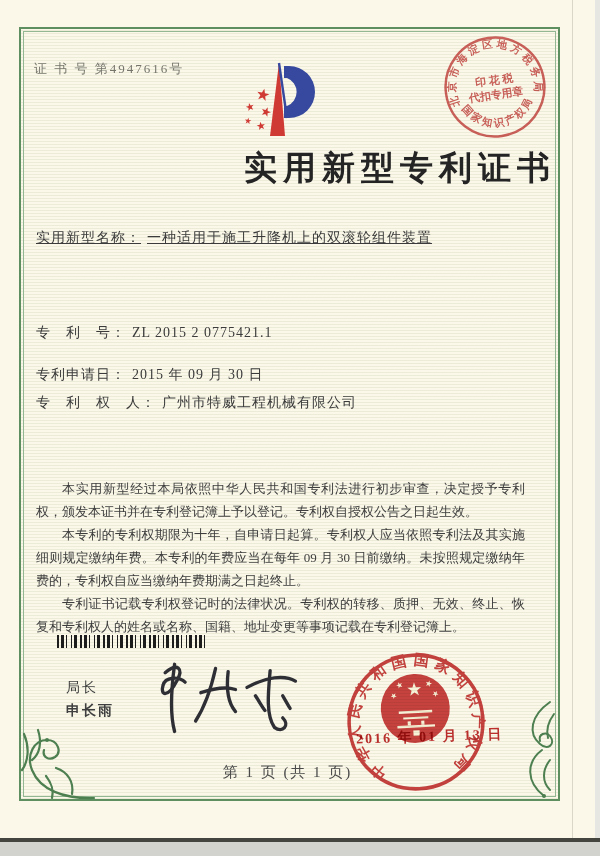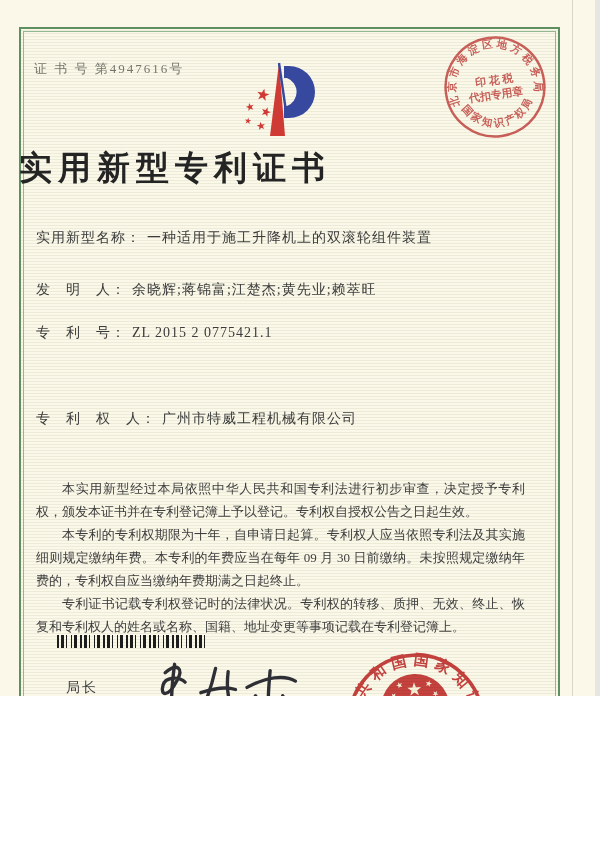--- a/index.html
+++ b/index.html
@@ -1,40 +1,40 @@
 <!DOCTYPE html>
 <html><head>
 <meta charset="utf-8">
 <style>
   html,body{margin:0;padding:0;}
   body{width:600px;height:856px;background:#ffffff;}
-  .scan{position:relative;width:600px;height:696px;overflow:hidden;
+  .scan{position:relative;width:600px;height:856px;overflow:hidden;
         background:#ef4444;font-family:"Liberation Serif","DejaVu Serif",serif;}
   .paper{position:absolute;left:0;top:0;width:595px;height:838px;background:#fbf8ea;}
   .edge-bottom-dark{position:absolute;left:0;top:838px;width:600px;height:4px;background:#45453f;}
   .edge-bottom-gray{position:absolute;left:0;top:842px;width:600px;height:14px;background:#d2d2ce;}
   .edge-right{position:absolute;left:595px;top:0;width:5px;height:838px;background:#e6e6e2;}
   .fold-line{position:absolute;left:572px;top:0;width:1px;height:838px;background:rgba(140,140,125,.30);}
 
   .frame{position:absolute;left:19px;top:27px;width:537px;height:770px;
          border:2px solid #5d8f60;
          background:repeating-linear-gradient(0deg, rgba(140,160,105,.14) 0 1px, rgba(0,0,0,0) 1px 3px);}
   .frame::after{content:'';position:absolute;inset:2px;border:1px solid #93b693;}
 
   .cert-no{position:absolute;left:34px;top:60px;font-size:13px;letter-spacing:2px;color:#75756c;}
 
   .logo{position:absolute;left:238px;top:60px;width:100px;height:82px;}
 
-  .title{position:absolute;left:19px;top:146px;width:537px;text-align:left;
+  .title{position:absolute;left:19px;top:146px;width:537px;text-align:right;
          font-size:33px;font-weight:600;letter-spacing:6px;color:#242424;}
 
   .field{position:absolute;left:36px;font-size:14px;color:#3b3b3b;white-space:nowrap;}
   .field .lab{letter-spacing:1px;}
   .field .val{margin-left:6px;letter-spacing:1px;}
-  .f0{top:229px;} .f1{top:281px;} .f2{top:324px;} .f3{top:366px;} .f4{top:410px;text-align:center;} .f5{top:453px;}
+  .f0{top:229px;text-decoration:underline;} .f1{top:281px;} .f2{top:324px;} .f3{top:366px;} .f4{top:394px;text-align:center;} .f5{top:453px;}
 
   .body-text{position:absolute;left:36px;top:477px;width:489px;font-size:13px;line-height:23px;
              color:#3d3d3d;text-align:justify;}
   .body-text p{margin:0;text-indent:2em;}
 
   .barcode{position:absolute;left:57px;top:635px;width:152px;height:13px;
     background:repeating-linear-gradient(90deg,#1d1d1d 0 2px,rgba(0,0,0,0) 2px 4px,#1d1d1d 4px 7px,
       rgba(0,0,0,0) 7px 9px,#1d1d1d 9px 10px,rgba(0,0,0,0) 10px 14px,#1d1d1d 14px 15px,
       rgba(0,0,0,0) 15px 17px,#1d1d1d 17px 20px,rgba(0,0,0,0) 20px 23px);}
 
@@ -84,25 +84,25 @@
         <use href="#star" transform="translate(10,61) scale(3.4) rotate(8)"></use>
         <use href="#star" transform="translate(23,66) scale(4.4) rotate(-10)"></use>
       </g>
     </svg>
 
     <div class="title">实用新型专利证书</div>
 
     <div class="field f0">
       <span class="lab">实用新型名称：</span><span class="val">一种适用于施工升降机上的双滚轮组件装置</span>
     </div>
-    <div class="field f1">
-      <span class="lab">发　明　人：</span><span class="val">余晓辉;蒋锦富;江楚杰;黄先业;赖萃旺</span>
-    </div>
     <div class="field f2">
       <span class="lab">专　利　号：</span><span class="val">ZL 2015 2 0775421.1</span>
+    </div>
+    <div class="field f3">
+      <span class="lab">专利申请日：</span><span class="val">2015 年 09 月 30 日</span>
     </div>
     <div class="field f4">
       <span class="lab">专　利　权　人：</span><span class="val">广州市特威工程机械有限公司</span>
     </div>
 
     <div class="body-text">
       <p>本实用新型经过本局依照中华人民共和国专利法进行初步审查，决定授予专利权，颁发本证书并在专利登记簿上予以登记。专利权自授权公告之日起生效。</p>
       <p>本专利的专利权期限为十年，自申请日起算。专利权人应当依照专利法及其实施细则规定缴纳年费。本专利的年费应当在每年 09 月 30 日前缴纳。未按照规定缴纳年费的，专利权自应当缴纳年费期满之日起终止。</p>
       <p>专利证书记载专利权登记时的法律状况。专利权的转移、质押、无效、终止、恢复和专利权人的姓名或名称、国籍、地址变更等事项记载在专利登记簿上。</p>
     </div>

